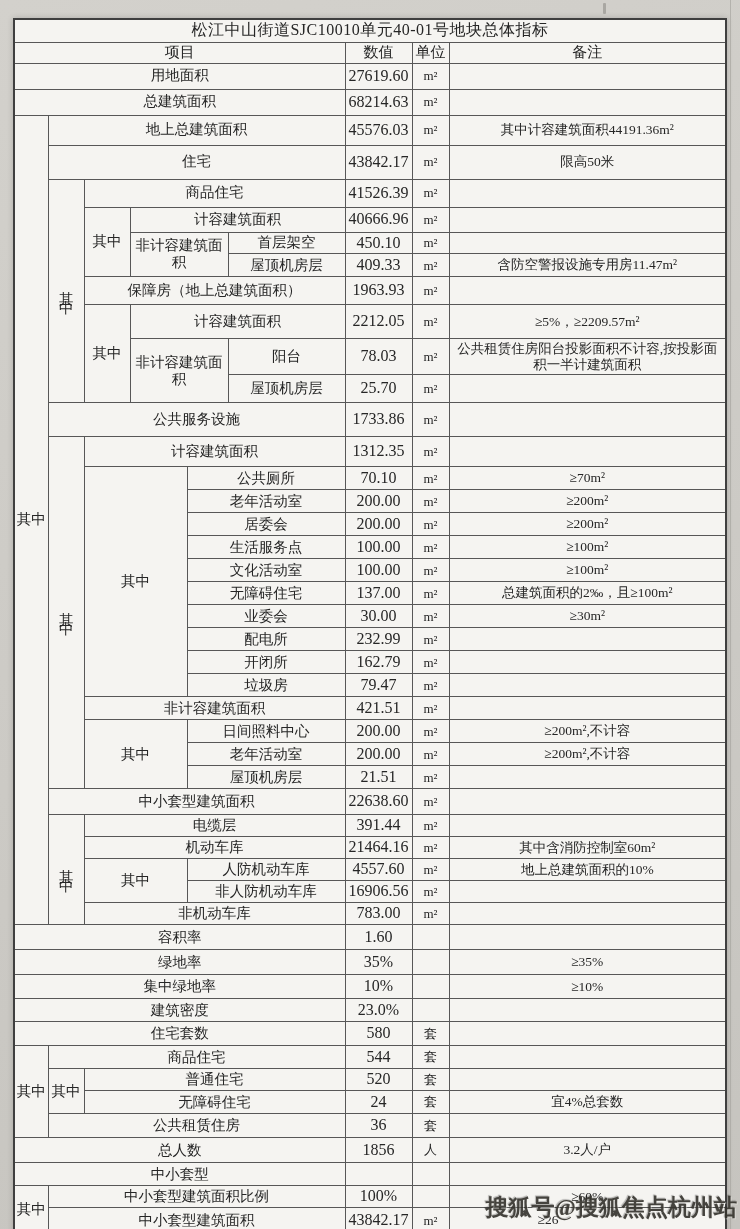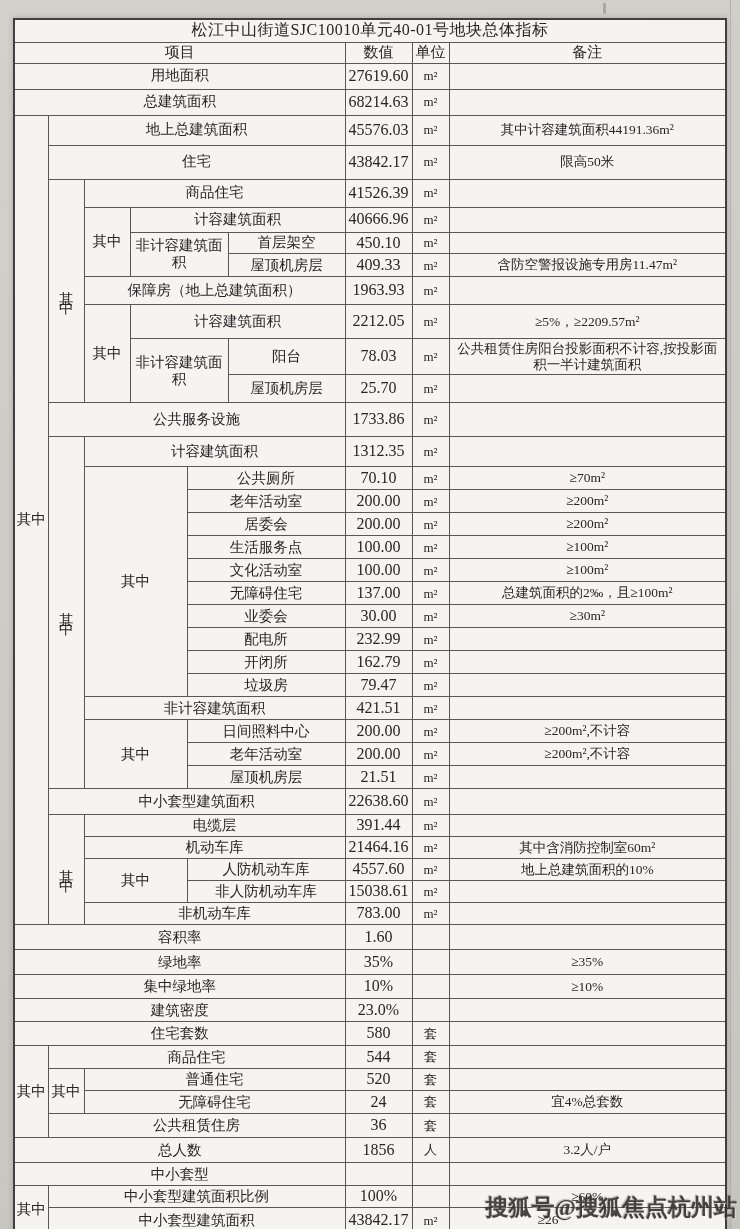--- a/index.html
+++ b/index.html
@@ -279,21 +279,21 @@
         </tr>
         <tr style="height: 22px;">
           <td colspan="2" rowspan="2" class="k-n">其中</td>
           <td colspan="2" class="k-l">人防机动车库</td>
           <td class="k-v">4557.60</td>
           <td class="k-u">m²</td>
           <td class="k-r">地上总建筑面积的10%</td>
         </tr>
         <tr style="height: 21px;">
           <td colspan="2" class="k-l">非人防机动车库</td>
-          <td class="k-v">15038.61</td>
+          <td class="k-v">16906.56</td>
           <td class="k-u">m²</td>
           <td class="k-r"></td>
         </tr>
         <tr style="height: 22px;">
           <td colspan="4" class="k-l">非机动车库</td>
           <td class="k-v">783.00</td>
           <td class="k-u">m²</td>
           <td class="k-r"></td>
         </tr>
         <tr style="height: 25px;">

